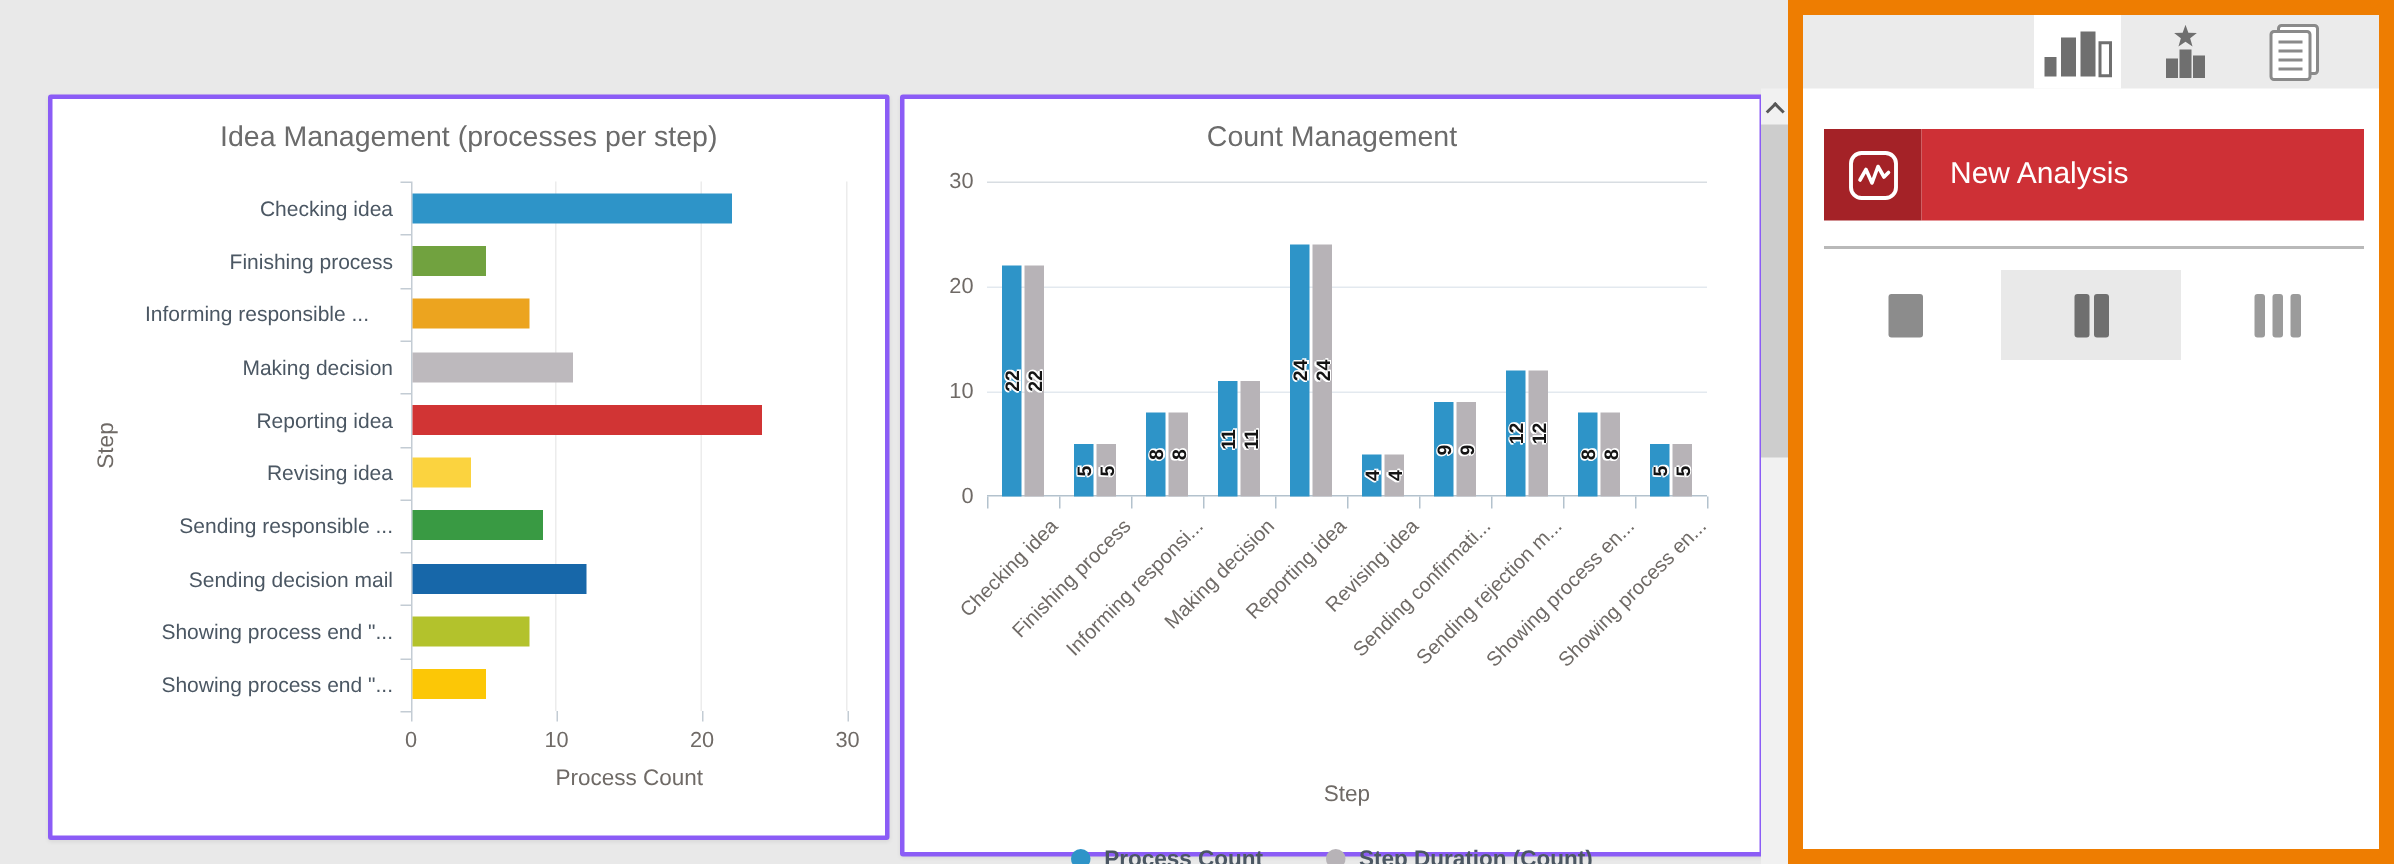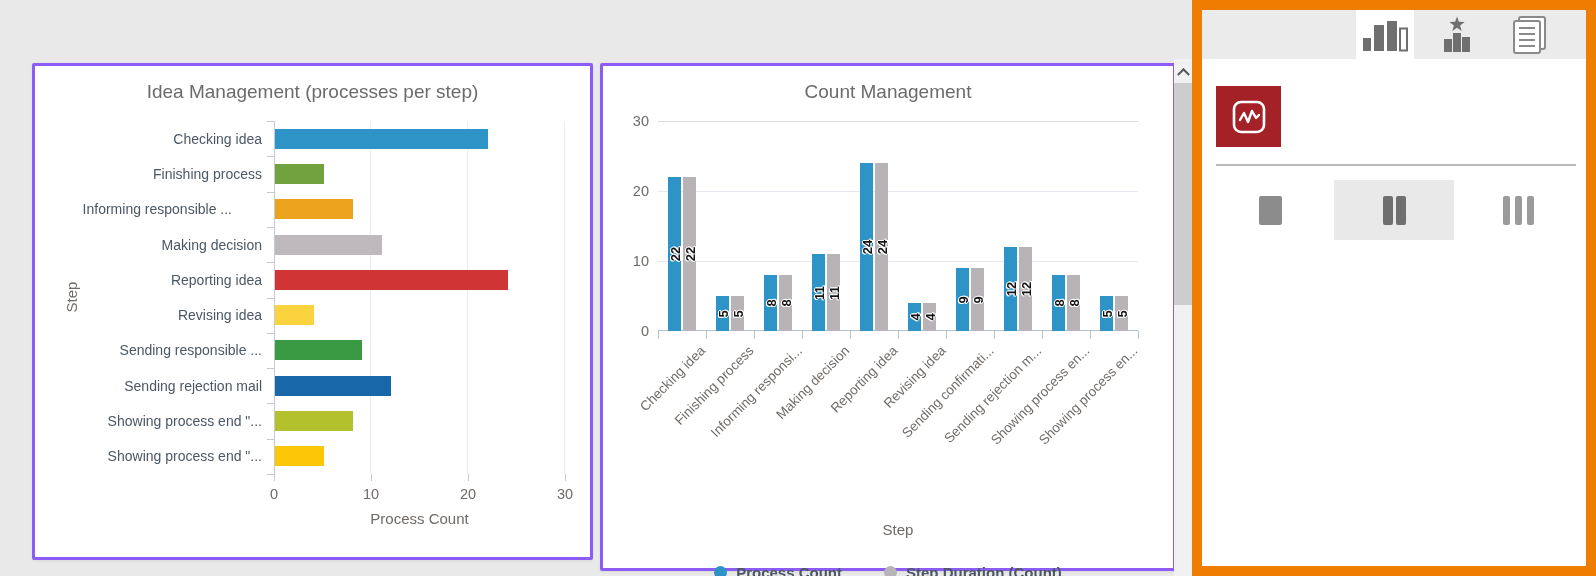--- a/index.html
+++ b/index.html
@@ -98,26 +98,26 @@
         <div class="bar-h" style="left: 1px; top: 219.45px; width: 87.3px; background: rgb(57, 154, 67);"></div>
         <div class="bar-h" style="left: 1px; top: 254.75px; width: 116.4px; background: rgb(23, 103, 169);"></div>
         <div class="bar-h" style="left: 1px; top: 290.05px; width: 77.6px; background: rgb(179, 194, 44);"></div>
         <div class="bar-h" style="left: 1px; top: 325.35px; width: 48.5px; background: rgb(252, 199, 6);"></div>
       </div>
     <div id="hchart-extras"></div>
     <div class="axis-title-rot" style="left:36px;top:231px;">Step</div>
     <div class="axis-title" style="left:239px;top:444px;width:291px;">Process Count</div>
   <div class="cat-label" style="left: 0px; top: 55px; width: 239px; height: 35.3px;">Checking idea</div>
       <div class="cat-label" style="left: 0px; top: 90.3px; width: 239px; height: 35.3px;">Finishing process</div>
-      <div class="cat-label" style="left: 0px; top: 125.6px; width: 209px; height: 35.3px;">Informing responsible ...</div>
+      <div class="cat-label" style="left: 14px; top: 125.6px; width: 209px; height: 35.3px;">Informing responsible ...</div>
       <div class="cat-label" style="left: 0px; top: 160.9px; width: 239px; height: 35.3px;">Making decision</div>
       <div class="cat-label" style="left: 0px; top: 196.2px; width: 239px; height: 35.3px;">Reporting idea</div>
       <div class="cat-label" style="left: 0px; top: 231.5px; width: 239px; height: 35.3px;">Revising idea</div>
       <div class="cat-label" style="left: 0px; top: 266.8px; width: 239px; height: 35.3px;">Sending responsible ...</div>
-      <div class="cat-label" style="left: 0px; top: 302.1px; width: 239px; height: 35.3px;">Sending rejection mail</div>
+      <div class="cat-label" style="left: 0px; top: 302.1px; width: 239px; height: 35.3px;">Sending decision mail</div>
       <div class="cat-label" style="left: 0px; top: 337.4px; width: 239px; height: 35.3px;">Showing process end "...</div>
       <div class="cat-label" style="left: 0px; top: 372.7px; width: 239px; height: 35.3px;">Showing process end "...</div>
       <div style="position: absolute; left: 239px; top: 408px; width: 1px; height: 7px; background: rgb(195, 204, 212);"></div>
       <div class="num-label" style="left: 219px; top: 420px; width: 40px;">0</div>
       <div style="position: absolute; left: 336px; top: 408px; width: 1px; height: 7px; background: rgb(195, 204, 212);"></div>
       <div class="num-label" style="left: 316px; top: 420px; width: 40px;">10</div>
       <div style="position: absolute; left: 433px; top: 408px; width: 1px; height: 7px; background: rgb(195, 204, 212);"></div>
       <div class="num-label" style="left: 413px; top: 420px; width: 40px;">20</div>
       <div style="position: absolute; left: 530px; top: 408px; width: 1px; height: 7px; background: rgb(195, 204, 212);"></div>
       <div class="num-label" style="left: 510px; top: 420px; width: 40px;">30</div>
@@ -247,20 +247,23 @@
       </div>
     </div>
 
     <div class="na-button" id="na-button">
       <div class="na-icon-box" id="na-icon-box" style="background: rgb(164, 34, 39);">
         <svg width="34" height="34" viewBox="0 0 34 34">
           <rect x="2" y="2" width="30" height="30" rx="7" fill="none" stroke="#fff" stroke-width="2.6"></rect>
           <polyline points="8,20 12,13 16,22 20,11 24,18 27,15" fill="none" stroke="#fff" stroke-width="2.4" stroke-linecap="round" stroke-linejoin="round"></polyline>
         </svg>
       </div>
+      <div class="na-label-box" id="na-label-box" style="background: rgb(206, 48, 54);">
+        <span class="na-label">New Analysis</span>
+      </div>
     </div>
 
     <div class="divider"></div>
 
     <div class="layout-row">
       <div class="layout-opt">
         <span class="lo-bar" style="width:23px;height:29px;background:#8c8c8c;"></span>
       </div>
       <div class="layout-opt selected">
         <span class="lo-bar" style="width:10px;height:29px;background:#6f6f6f;"></span>

